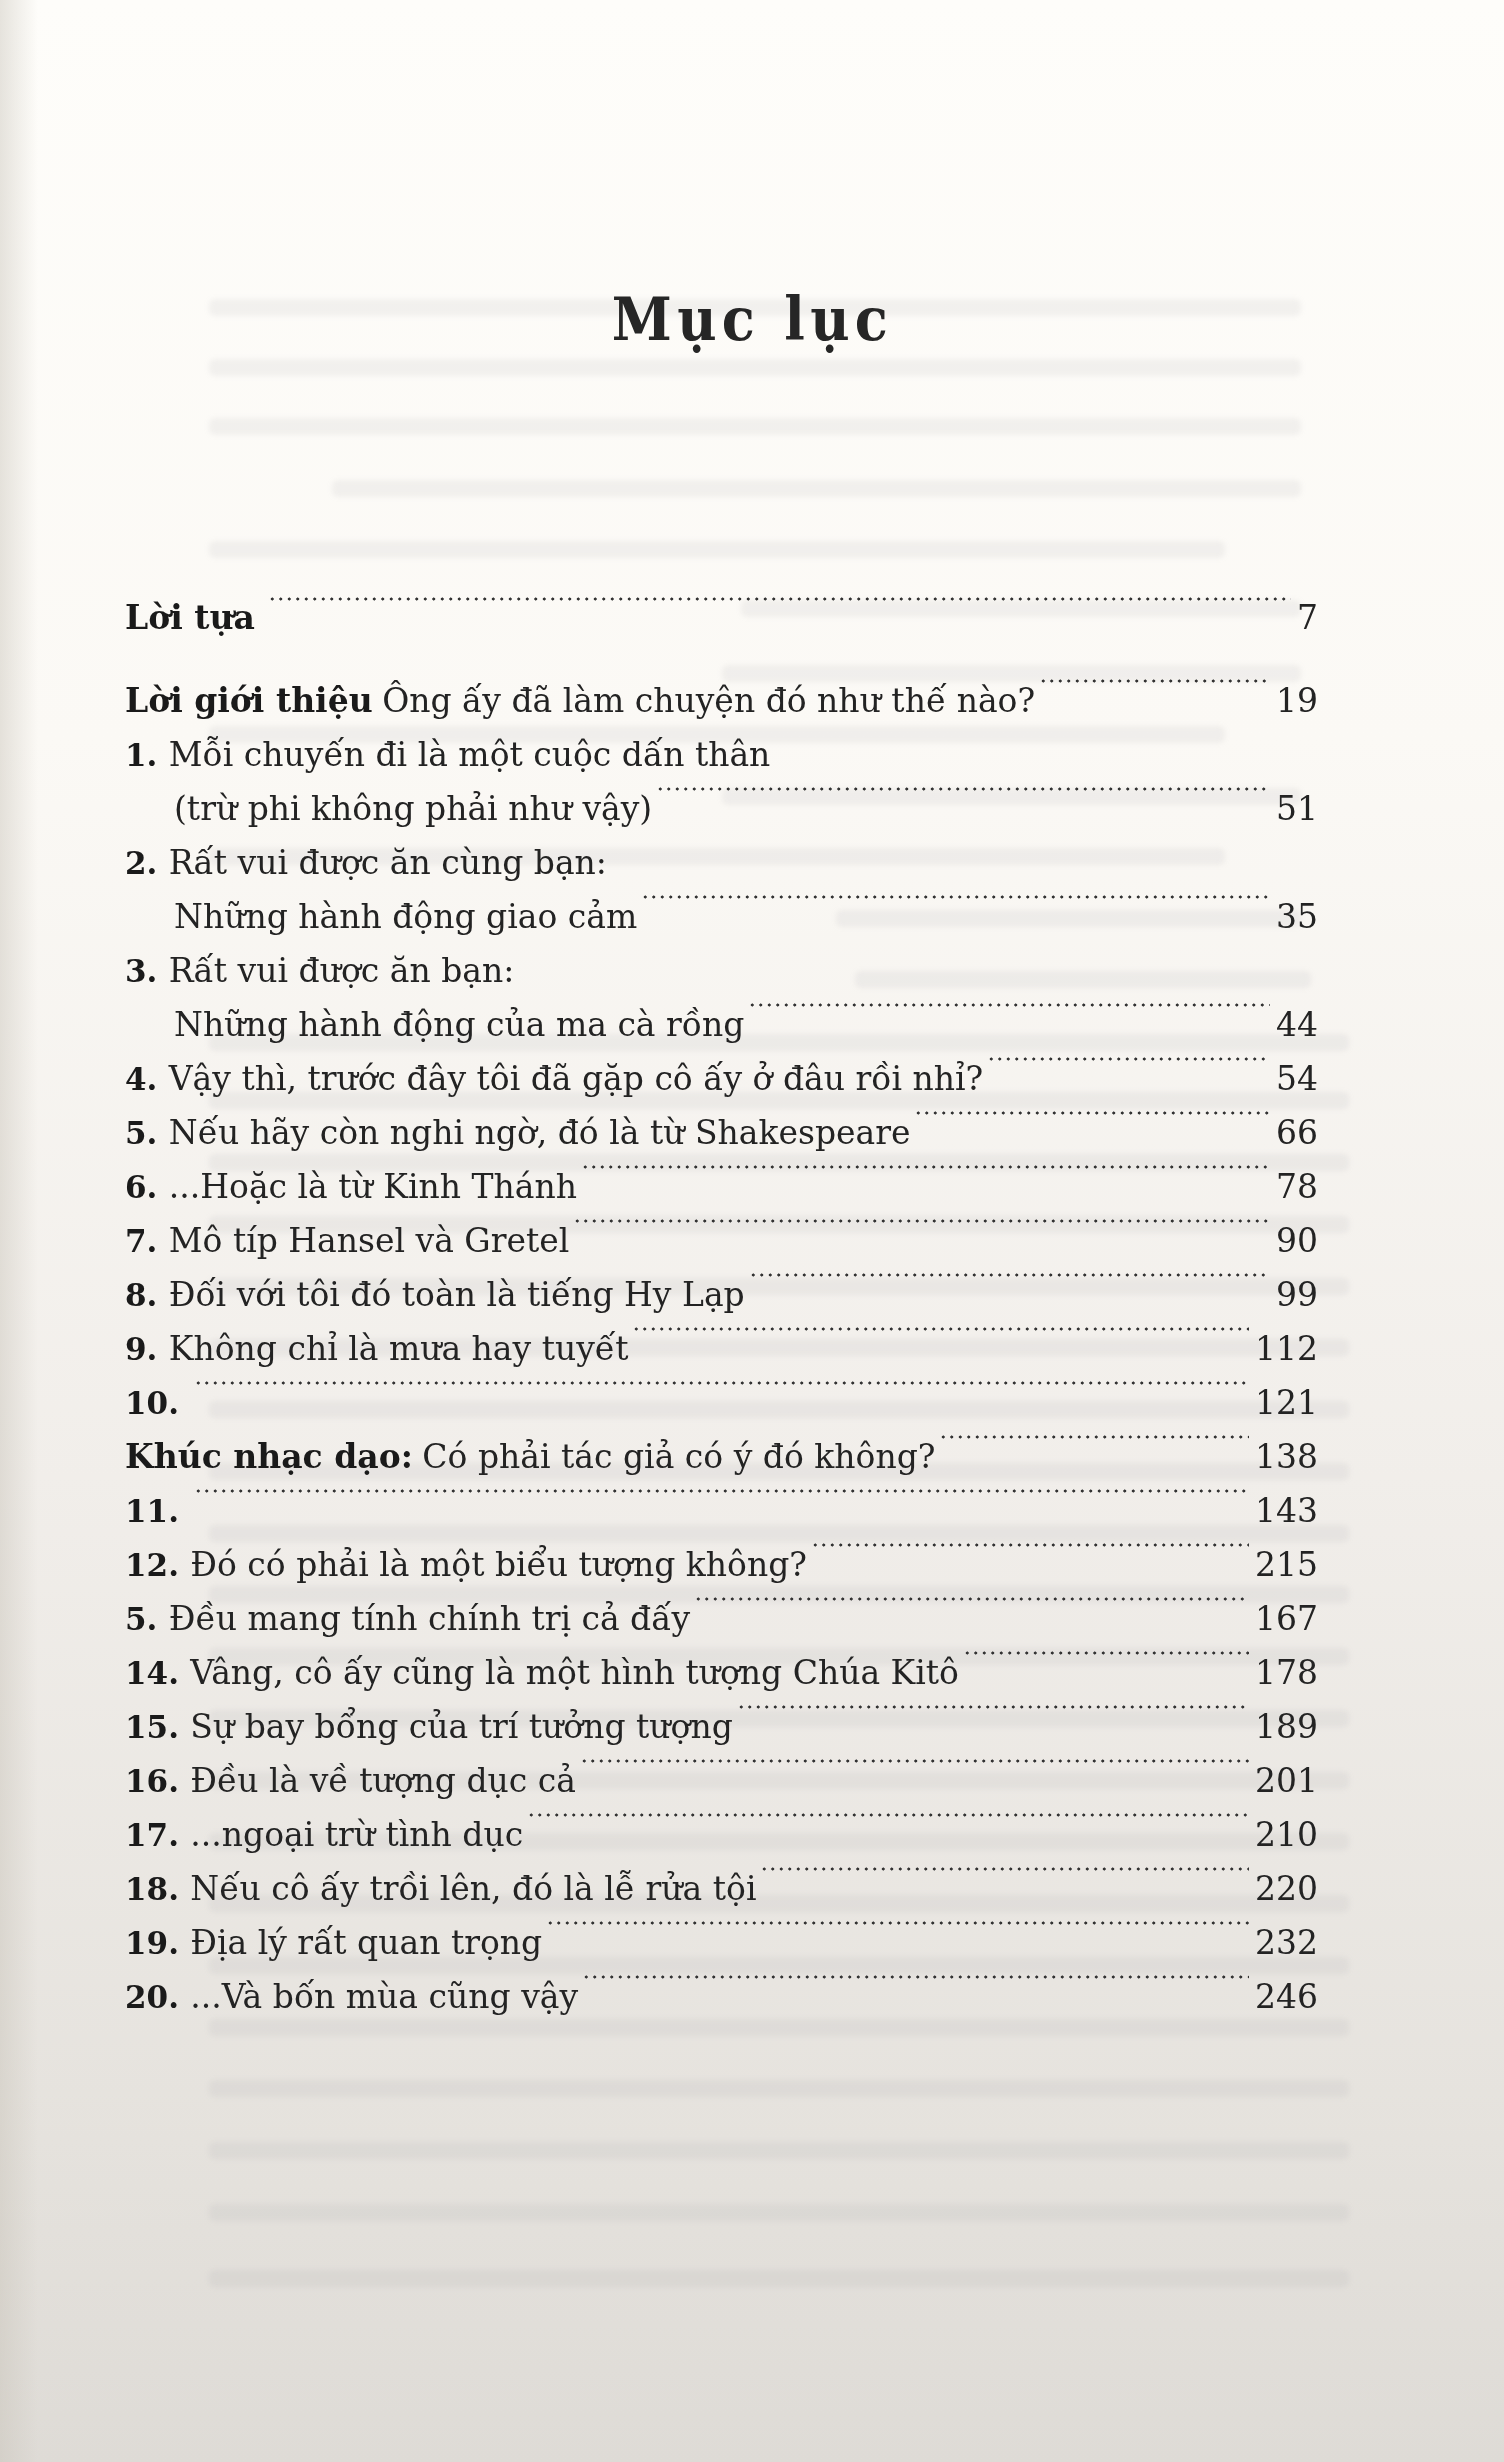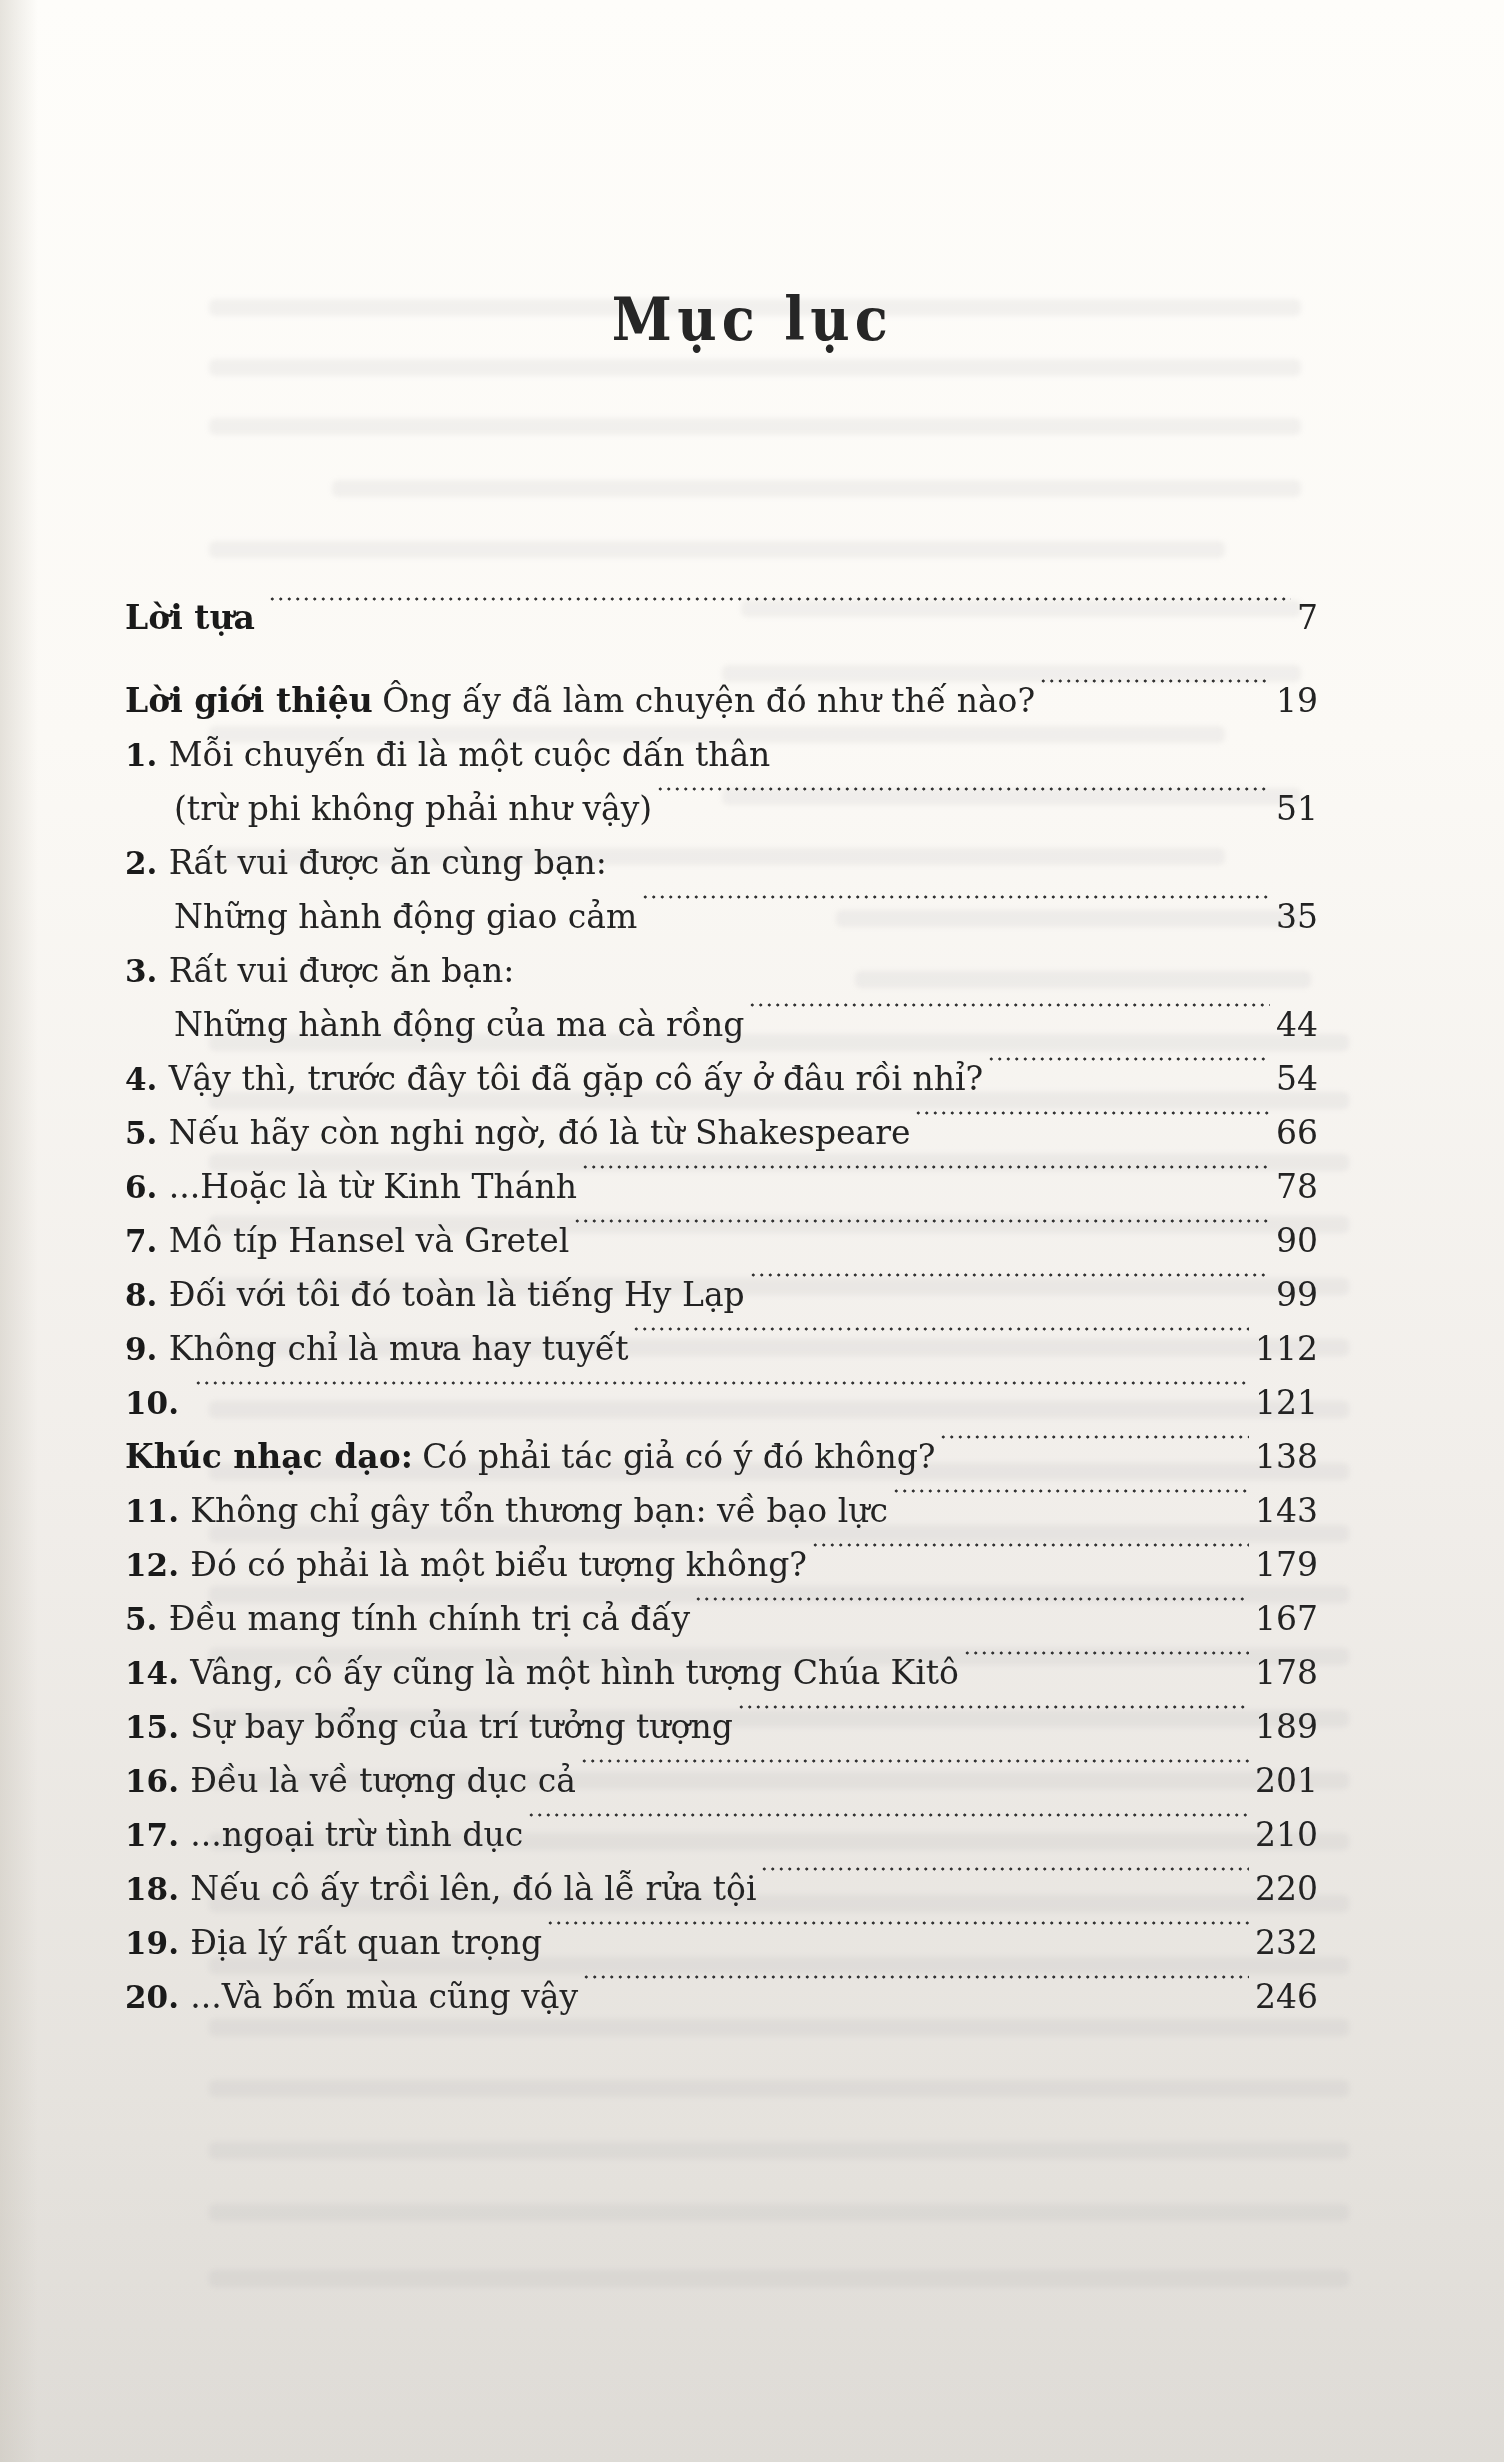--- a/index.html
+++ b/index.html
@@ -238,29 +238,28 @@
 
   <div class="row">
     <span class="lead">Khúc nhạc dạo:</span>
     <span class="text">Có phải tác giả có ý đó không?</span>
     <span class="dots"></span>
     <span class="page">138</span>
   </div>
 
   <div class="row">
     <span class="num">11.</span>
-    <span class="text">Không chỉ gây tổn thương bạn: về bạo lực</span>
     <span class="dots"></span>
     <span class="page">143</span>
   </div>
   <div class="row">
     <span class="num">12.</span>
     <span class="text">Đó có phải là một biểu tượng không?</span>
     <span class="dots"></span>
-    <span class="page">179</span>
+    <span class="page">215</span>
   </div>
   <div class="row">
     <span class="num">5.</span>
     <span class="text">Đều mang tính chính trị cả đấy</span>
     <span class="dots"></span>
     <span class="page">167</span>
   </div>
   <div class="row">
     <span class="num">14.</span>
     <span class="text">Vâng, cô ấy cũng là một hình tượng Chúa Kitô</span>

